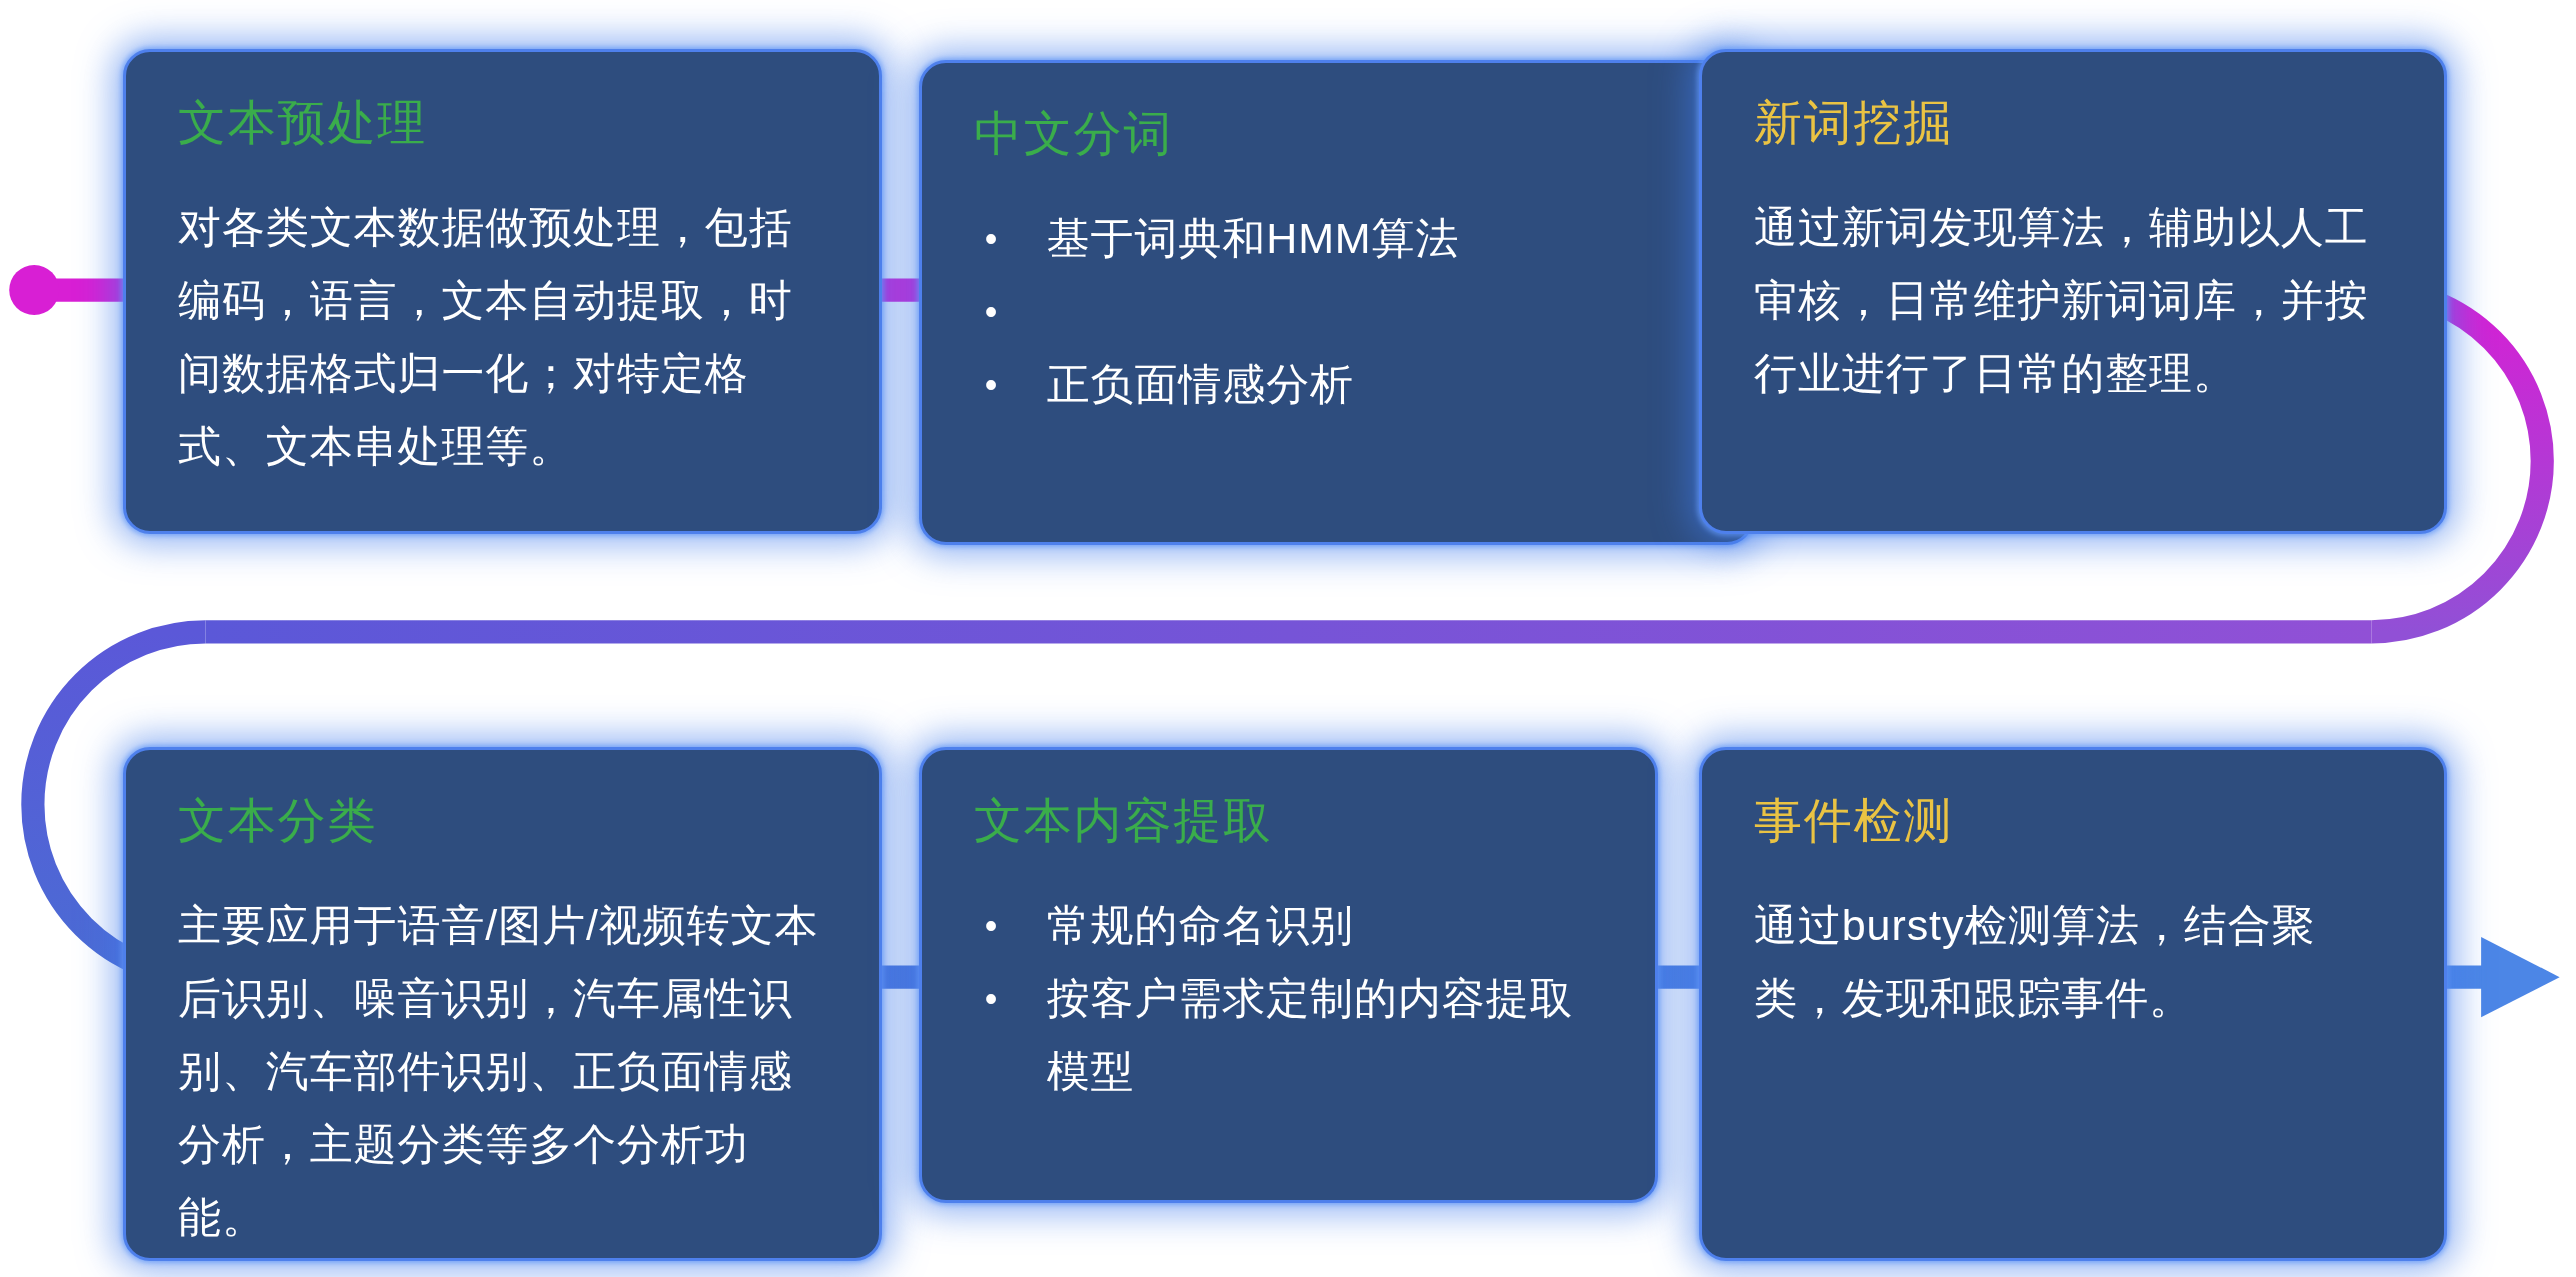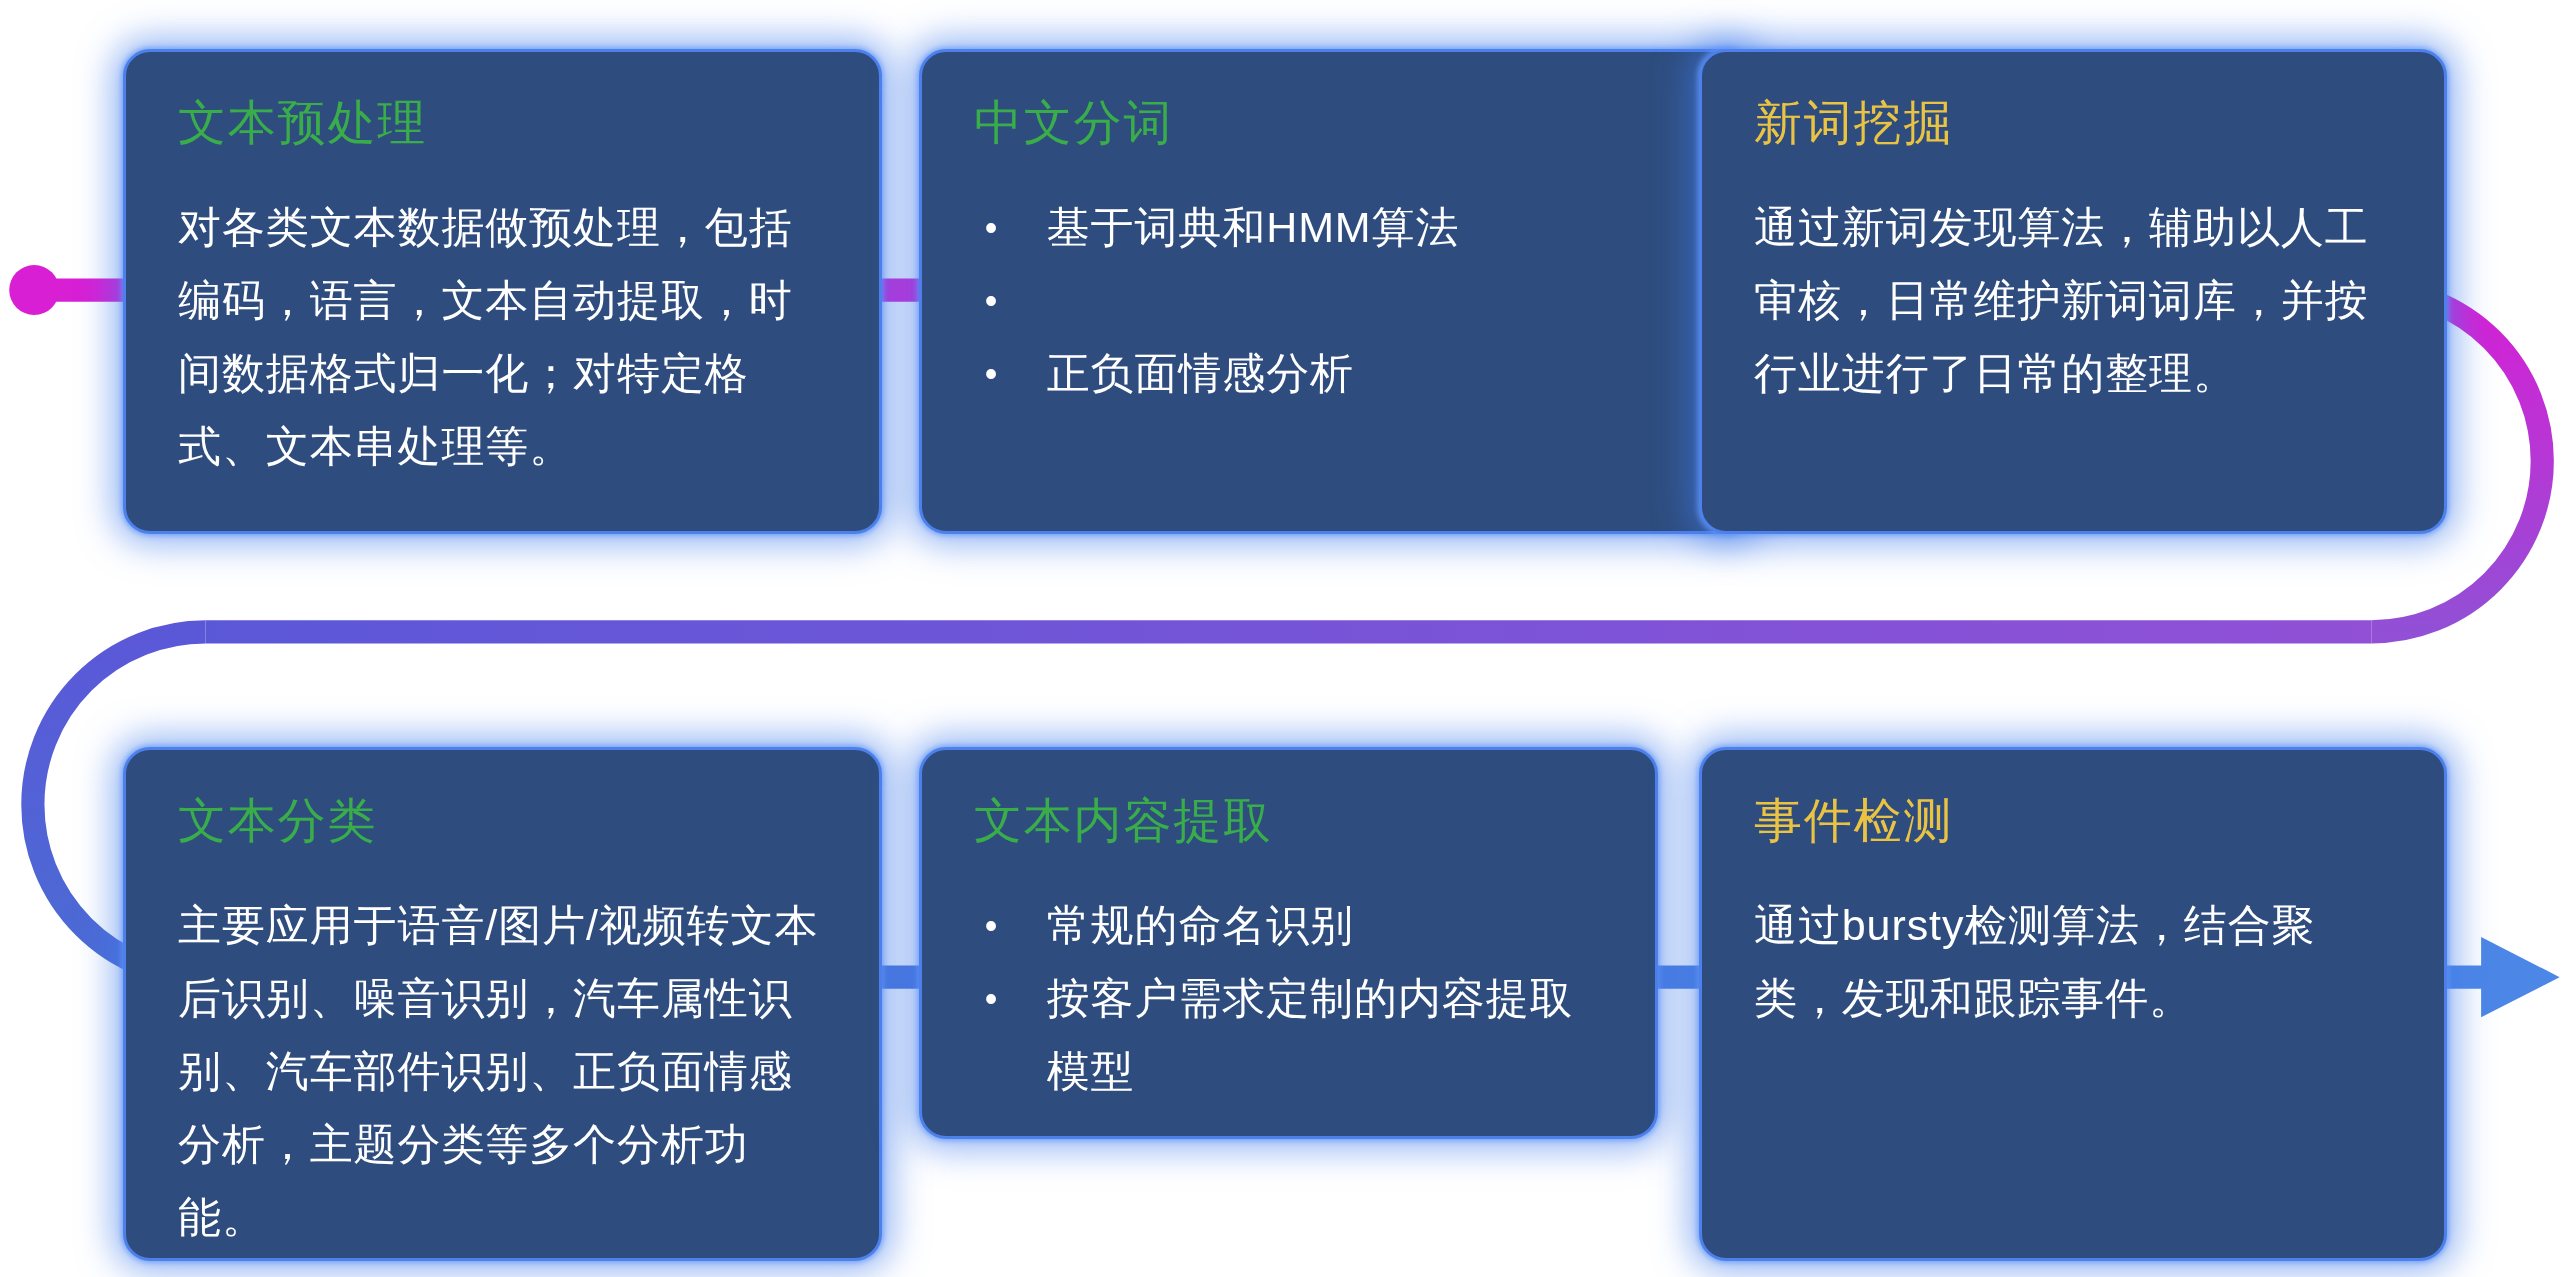--- a/index.html
+++ b/index.html
@@ -60,24 +60,24 @@
     letter-spacing: 0.9px;
   }
   .card li .bullet {
     width: 62px;
     padding-left: 10.7px;
     flex: 0 0 auto;
     font-size: 36px;
   }
   
   .c1 { left: 123px;  top: 49px;  width: 759px; height: 485px; }
-  .c2 { left: 919px; top: 49px;  width: 835px; height: 485px; }
+  .c2 { left: 919px; top: 60px;  width: 835px; height: 485px; }
   .c3 { left: 1699px; top: 49px;  width: 748px; height: 485px; }
   .c4 { left: 123px;  top: 747px; width: 759px; height: 514px; }
-  .c5 { left: 919px; top: 747px; width: 739px; height: 392px; }
+  .c5 { left: 919px; top: 747px; width: 739px; height: 456px; }
   .c6 { left: 1699px; top: 747px; width: 748px; height: 514px; }
 </style>
 </head>
 <body>
 
 <div class="canvas">
 
   <svg class="flow" width="2576" height="1277" viewBox="0 0 2886 1431">
     <defs>
       <linearGradient id="gRight" gradientUnits="userSpaceOnUse" x1="2657" y1="325" x2="2657" y2="708">

